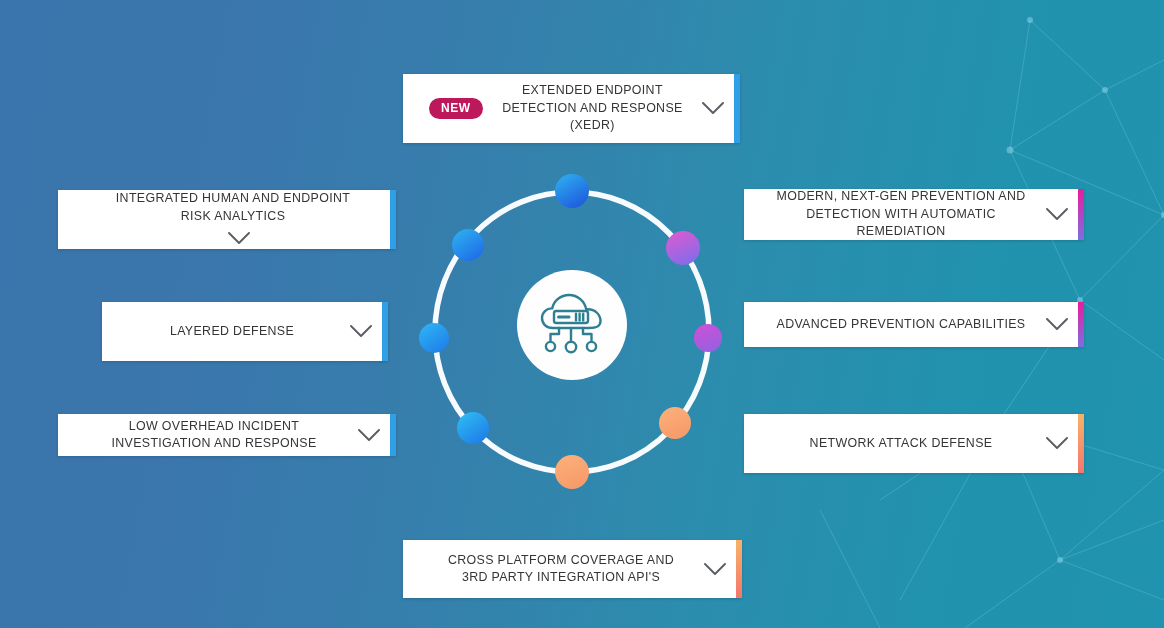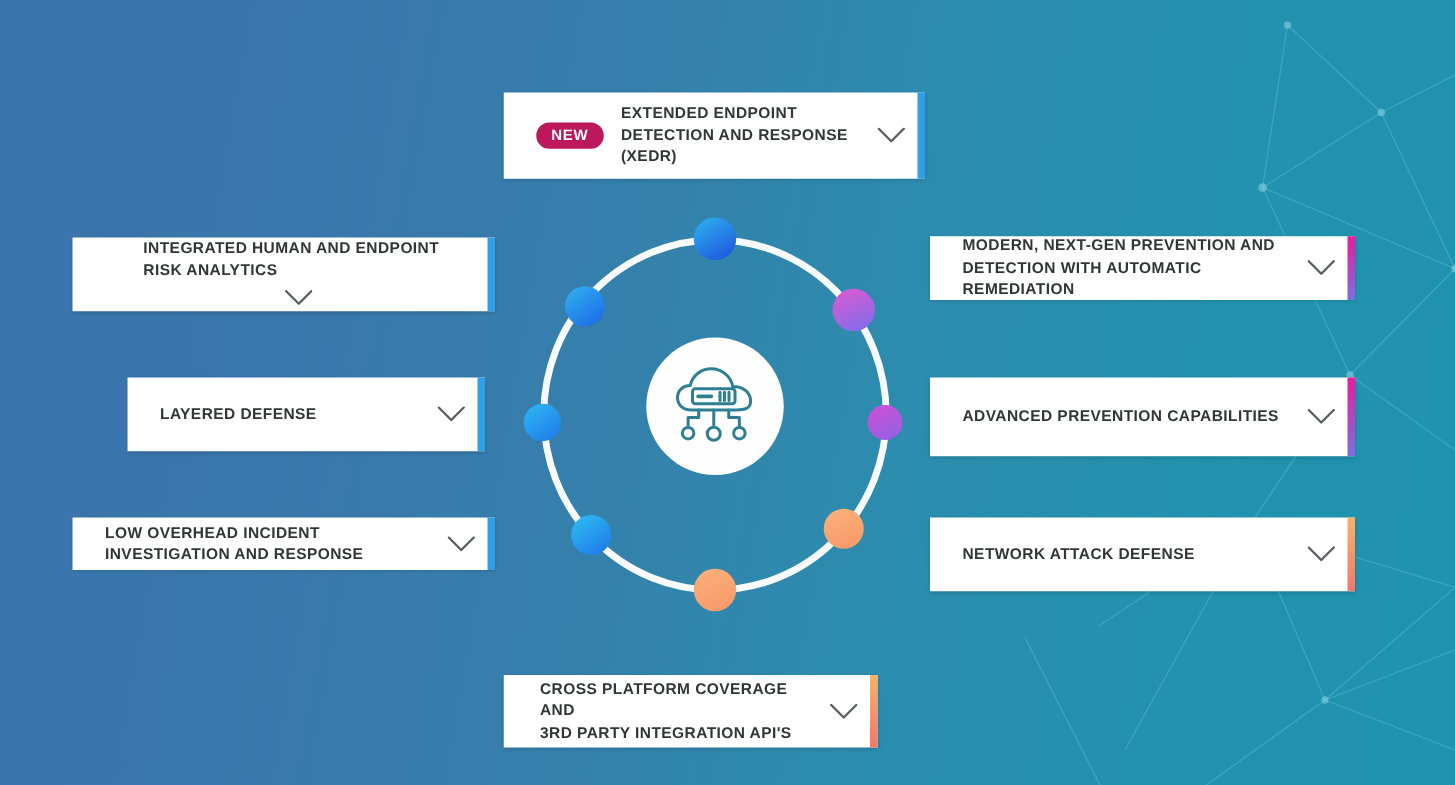--- a/index.html
+++ b/index.html
@@ -51,26 +51,27 @@
     box-shadow:0 1px 3px rgba(0,0,0,.16);
   }
   .card .accent {
     position:absolute;
     top:0; right:0; bottom:0;
     width:6px;
   }
   .card-label {
     flex:1 1 auto;
     font-size:12.4px;
-    font-weight:bold;
+    font-weight:normal;
     letter-spacing:.35px;
     line-height:17.5px;
     color:#333537;
     text-transform:uppercase;
     white-space:pre-line;
+    text-align:center;
   }
   .chev {
     flex:0 0 auto;
     width:26px; height:26px;
     margin-left:12px;
     display:flex; align-items:center; justify-content:center;
   }
   .chev svg { display:block; }
 
   .badge {
@@ -81,26 +82,26 @@
     font-size:12px;
     font-weight:bold;
     letter-spacing:.6px;
     padding:4px 12px 5px;
     border-radius:11px;
     line-height:1;
   }
 
   
   #card-top    { left:403px;  top:74px;  width:337px; height:69px; }
-  #card-bottom { left:403px;  top:540px; width:299px; height:58px; padding-left:29px; }
+  #card-bottom { left:403px;  top:540px; width:339px; height:58px; padding-left:29px; }
   #card-l1 { left:58px; top:190px; width:338px; height:59px;flex-direction:column; }
   #card-l2 { left:58px; top:302px; width:286px; height:59px;margin-left:44px; }
   #card-l3 { left:58px; top:414px; width:338px; height:42px; }
   #card-r1 { left:744px; top:189px; width:340px; height:51px; }
-  #card-r2 { left:744px; top:302px; width:340px; height:63px; }
+  #card-r2 { left:744px; top:302px; width:340px; height:45px; }
   #card-r3 { left:744px; top:414px; width:340px; height:59px; }
 </style>
 </head>
 <body>
 
 <div id="stage">
 
   <svg id="netpattern" viewBox="0 0 1164 628" preserveAspectRatio="none">
     <g stroke="#7fd0e8" stroke-width="1" fill="none" opacity="0.30">
       <path d="M1030 20 L1105 90 L1164 60"></path>

